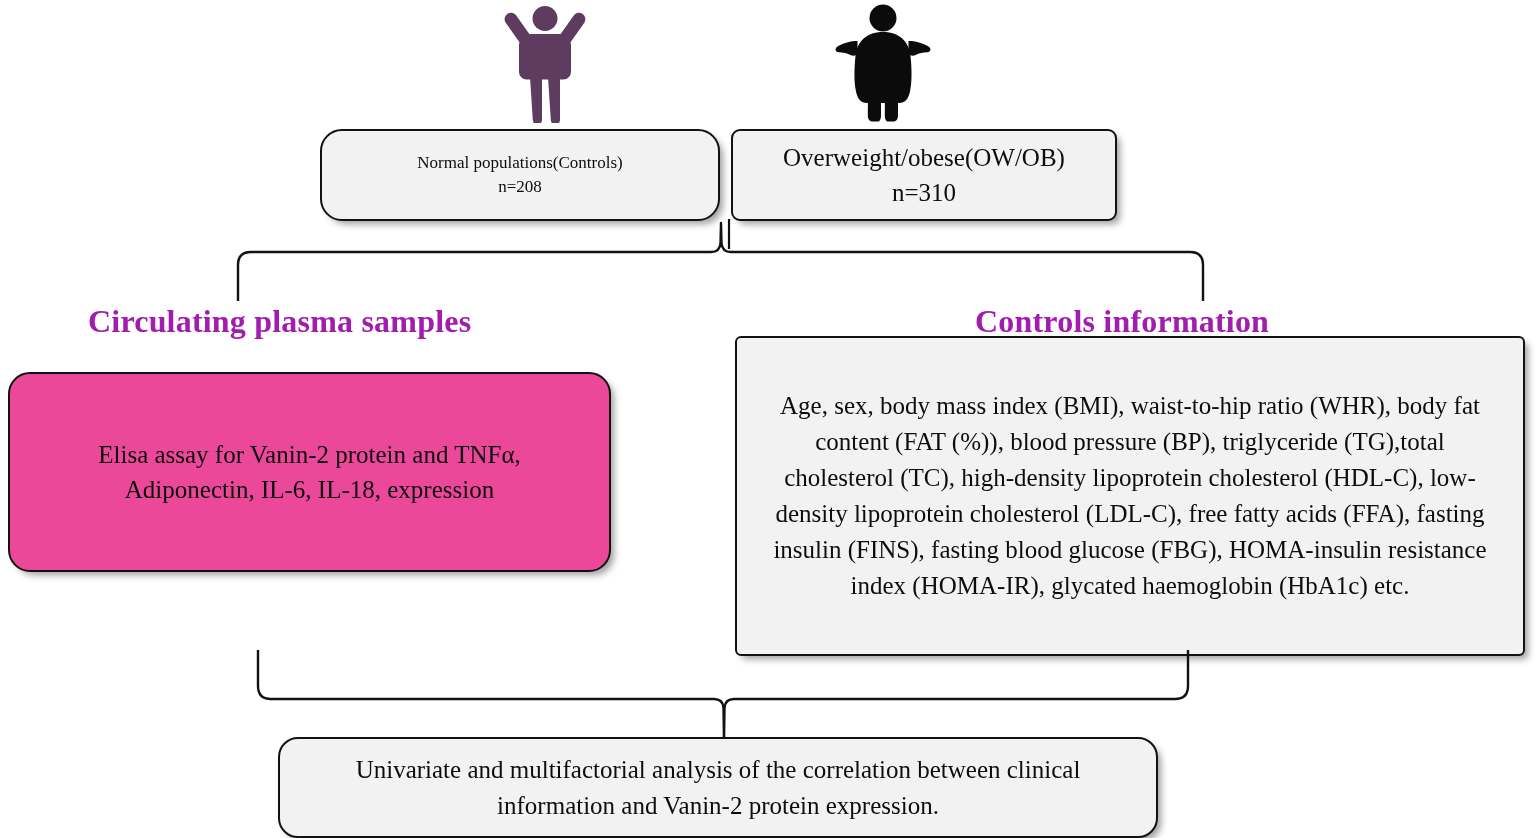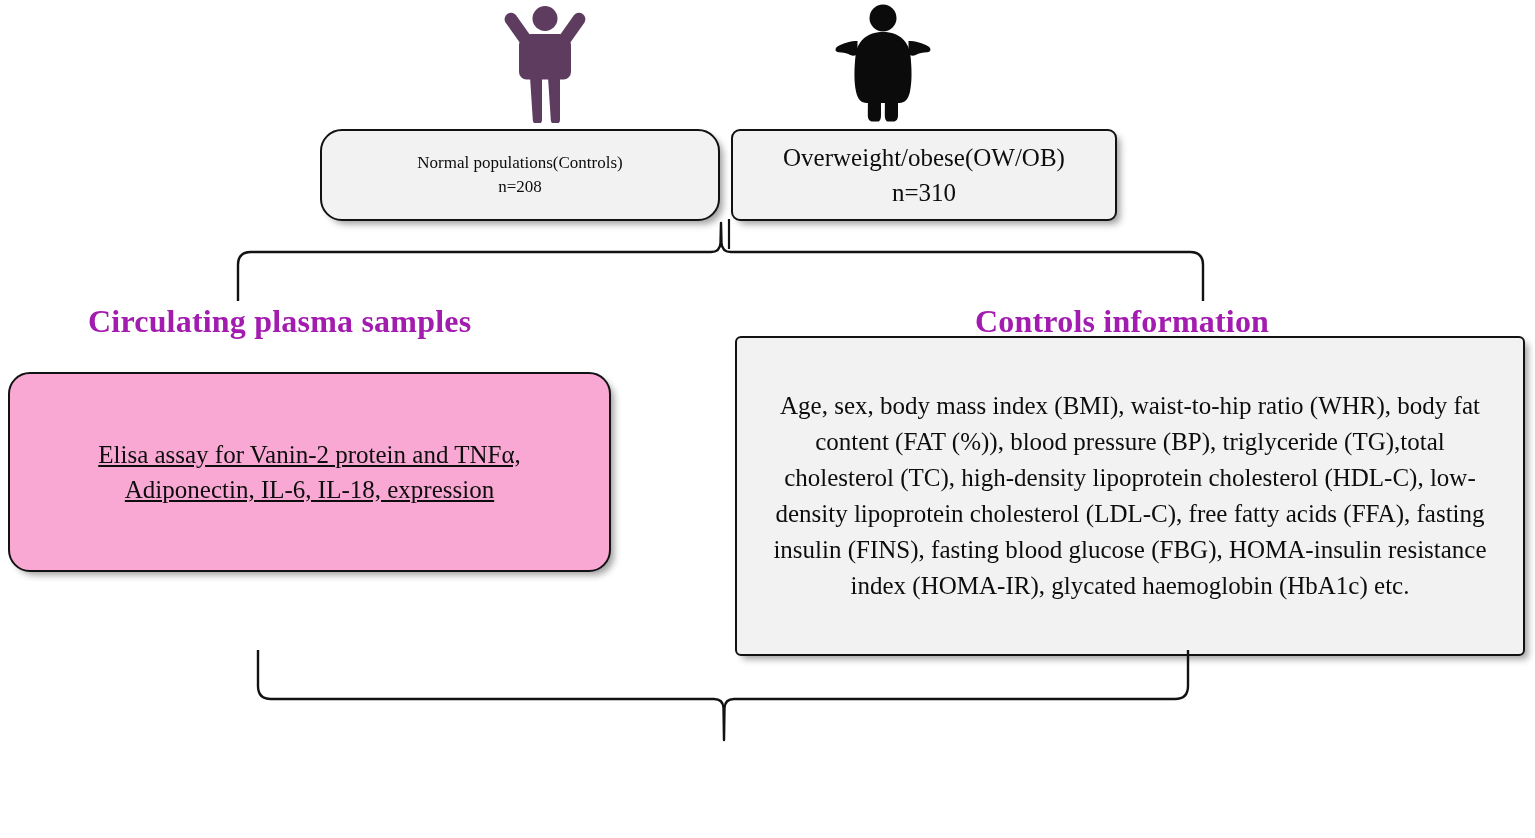--- a/index.html
+++ b/index.html
@@ -31,21 +31,21 @@
     align-items: center;
     justify-content: center;
     text-align: center;
     line-height: 1.42;
     color: #0d0d0d;
   }
   .node .txt {
     padding: 0 14px;
     white-space: pre-line;
   }
-  .node.white { background: #f9a8d4; text-decoration: underline; }
+  .node.white { background: #ec4899; }
 
   
   #node-controls {
     left: 320px; top: 129px; width: 400px; height: 92px;
     font-size: 17px;
   }
   #node-owob {
     left: 731px; top: 129px; width: 386px; height: 92px;
     font-size: 25px;
     border-radius: 9px;
@@ -158,14 +158,17 @@
     <span class="txt">Age, sex, body mass index (BMI), waist-to-hip ratio (WHR), body fat content (FAT (%)), blood pressure (BP), triglyceride (TG),total cholesterol (TC), high-density lipoprotein cholesterol (HDL-C), low-density lipoprotein cholesterol (LDL-C), free fatty acids (FFA), fasting insulin (FINS), fasting blood glucose (FBG), HOMA-insulin resistance index (HOMA-IR), glycated haemoglobin (HbA1c) etc.</span>
   </div>
 
   <div class="connector" id="connector-bottom">
     <svg viewBox="0 0 950 92" width="950" height="92" preserveAspectRatio="none" aria-hidden="true">
       <path d="M10,0 L10,36 Q10,49 23,49 L466,49 Q475,49 475.5,58 L476,90
                L476.5,58 Q477,49 486,49 L927,49 Q940,49 940,36 L940,0" stroke="#121212" stroke-width="2.4" fill="none" stroke-linecap="round" stroke-linejoin="round"></path>
     </svg>
   </div>
 
+  <div class="node" id="node-analysis">
+    <span class="txt">Univariate and multifactorial analysis of the correlation between clinical information and Vanin-2 protein expression.</span>
+  </div>
 
 </div>
 
 </body></html>

